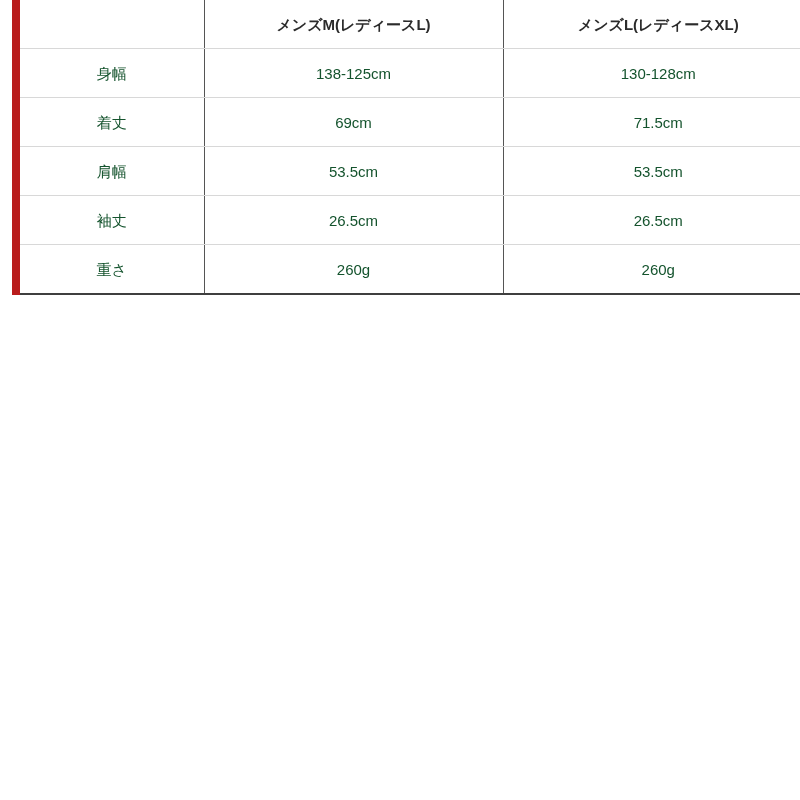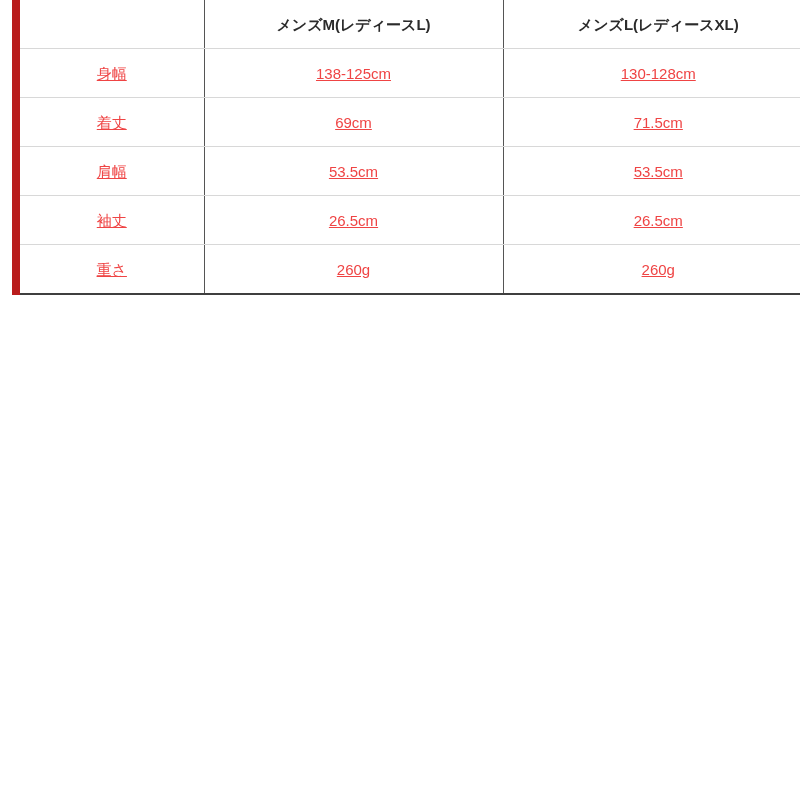--- a/index.html
+++ b/index.html
@@ -40,22 +40,21 @@
     border-bottom: 1px solid #d8d8d8;
     background: #ffffff;
   }
   table.size-chart thead th {
     font-weight: bold;
     border-top: none;
     color: #2b2b2b;
   }
   table.size-chart tbody td {
     font-weight: normal;
-    color: #ef4444;
-    text-decoration: underline;
+    color: #14532d;
   }
 </style>
 </head>
 <body>
 
 <table class="size-chart">
   <colgroup>
     <col class="c1">
     <col class="c2">
     <col class="c3">

